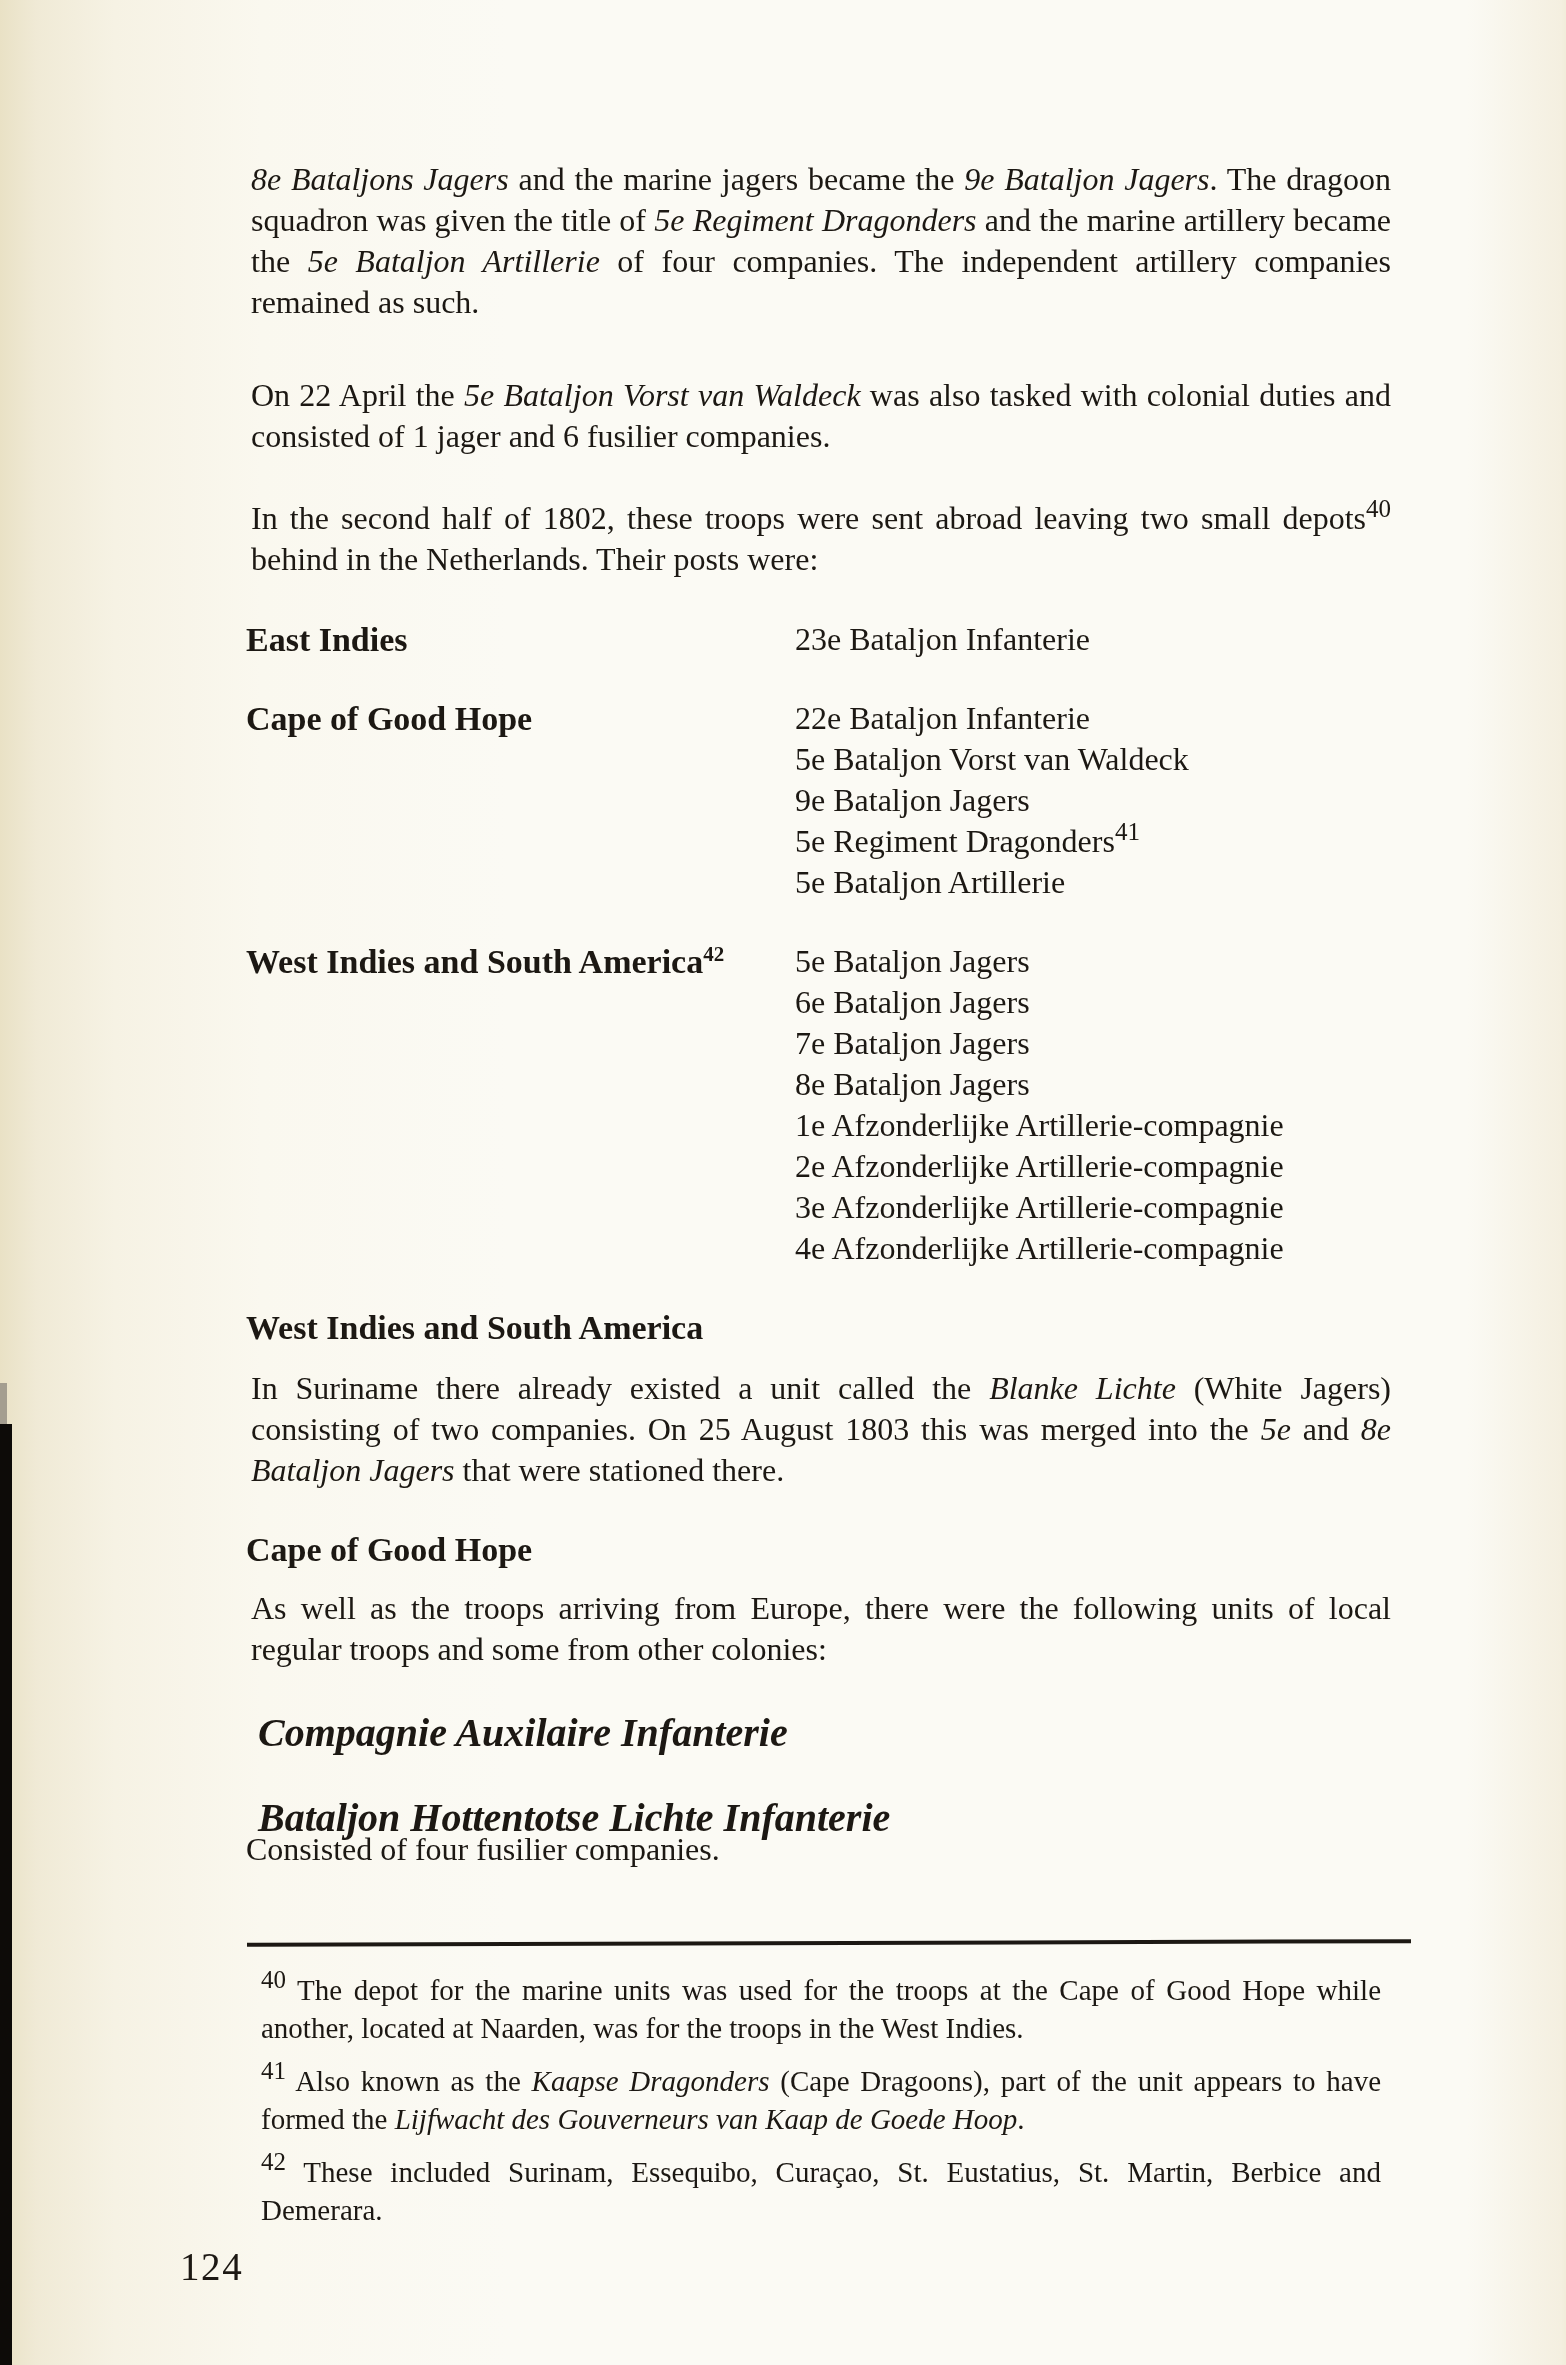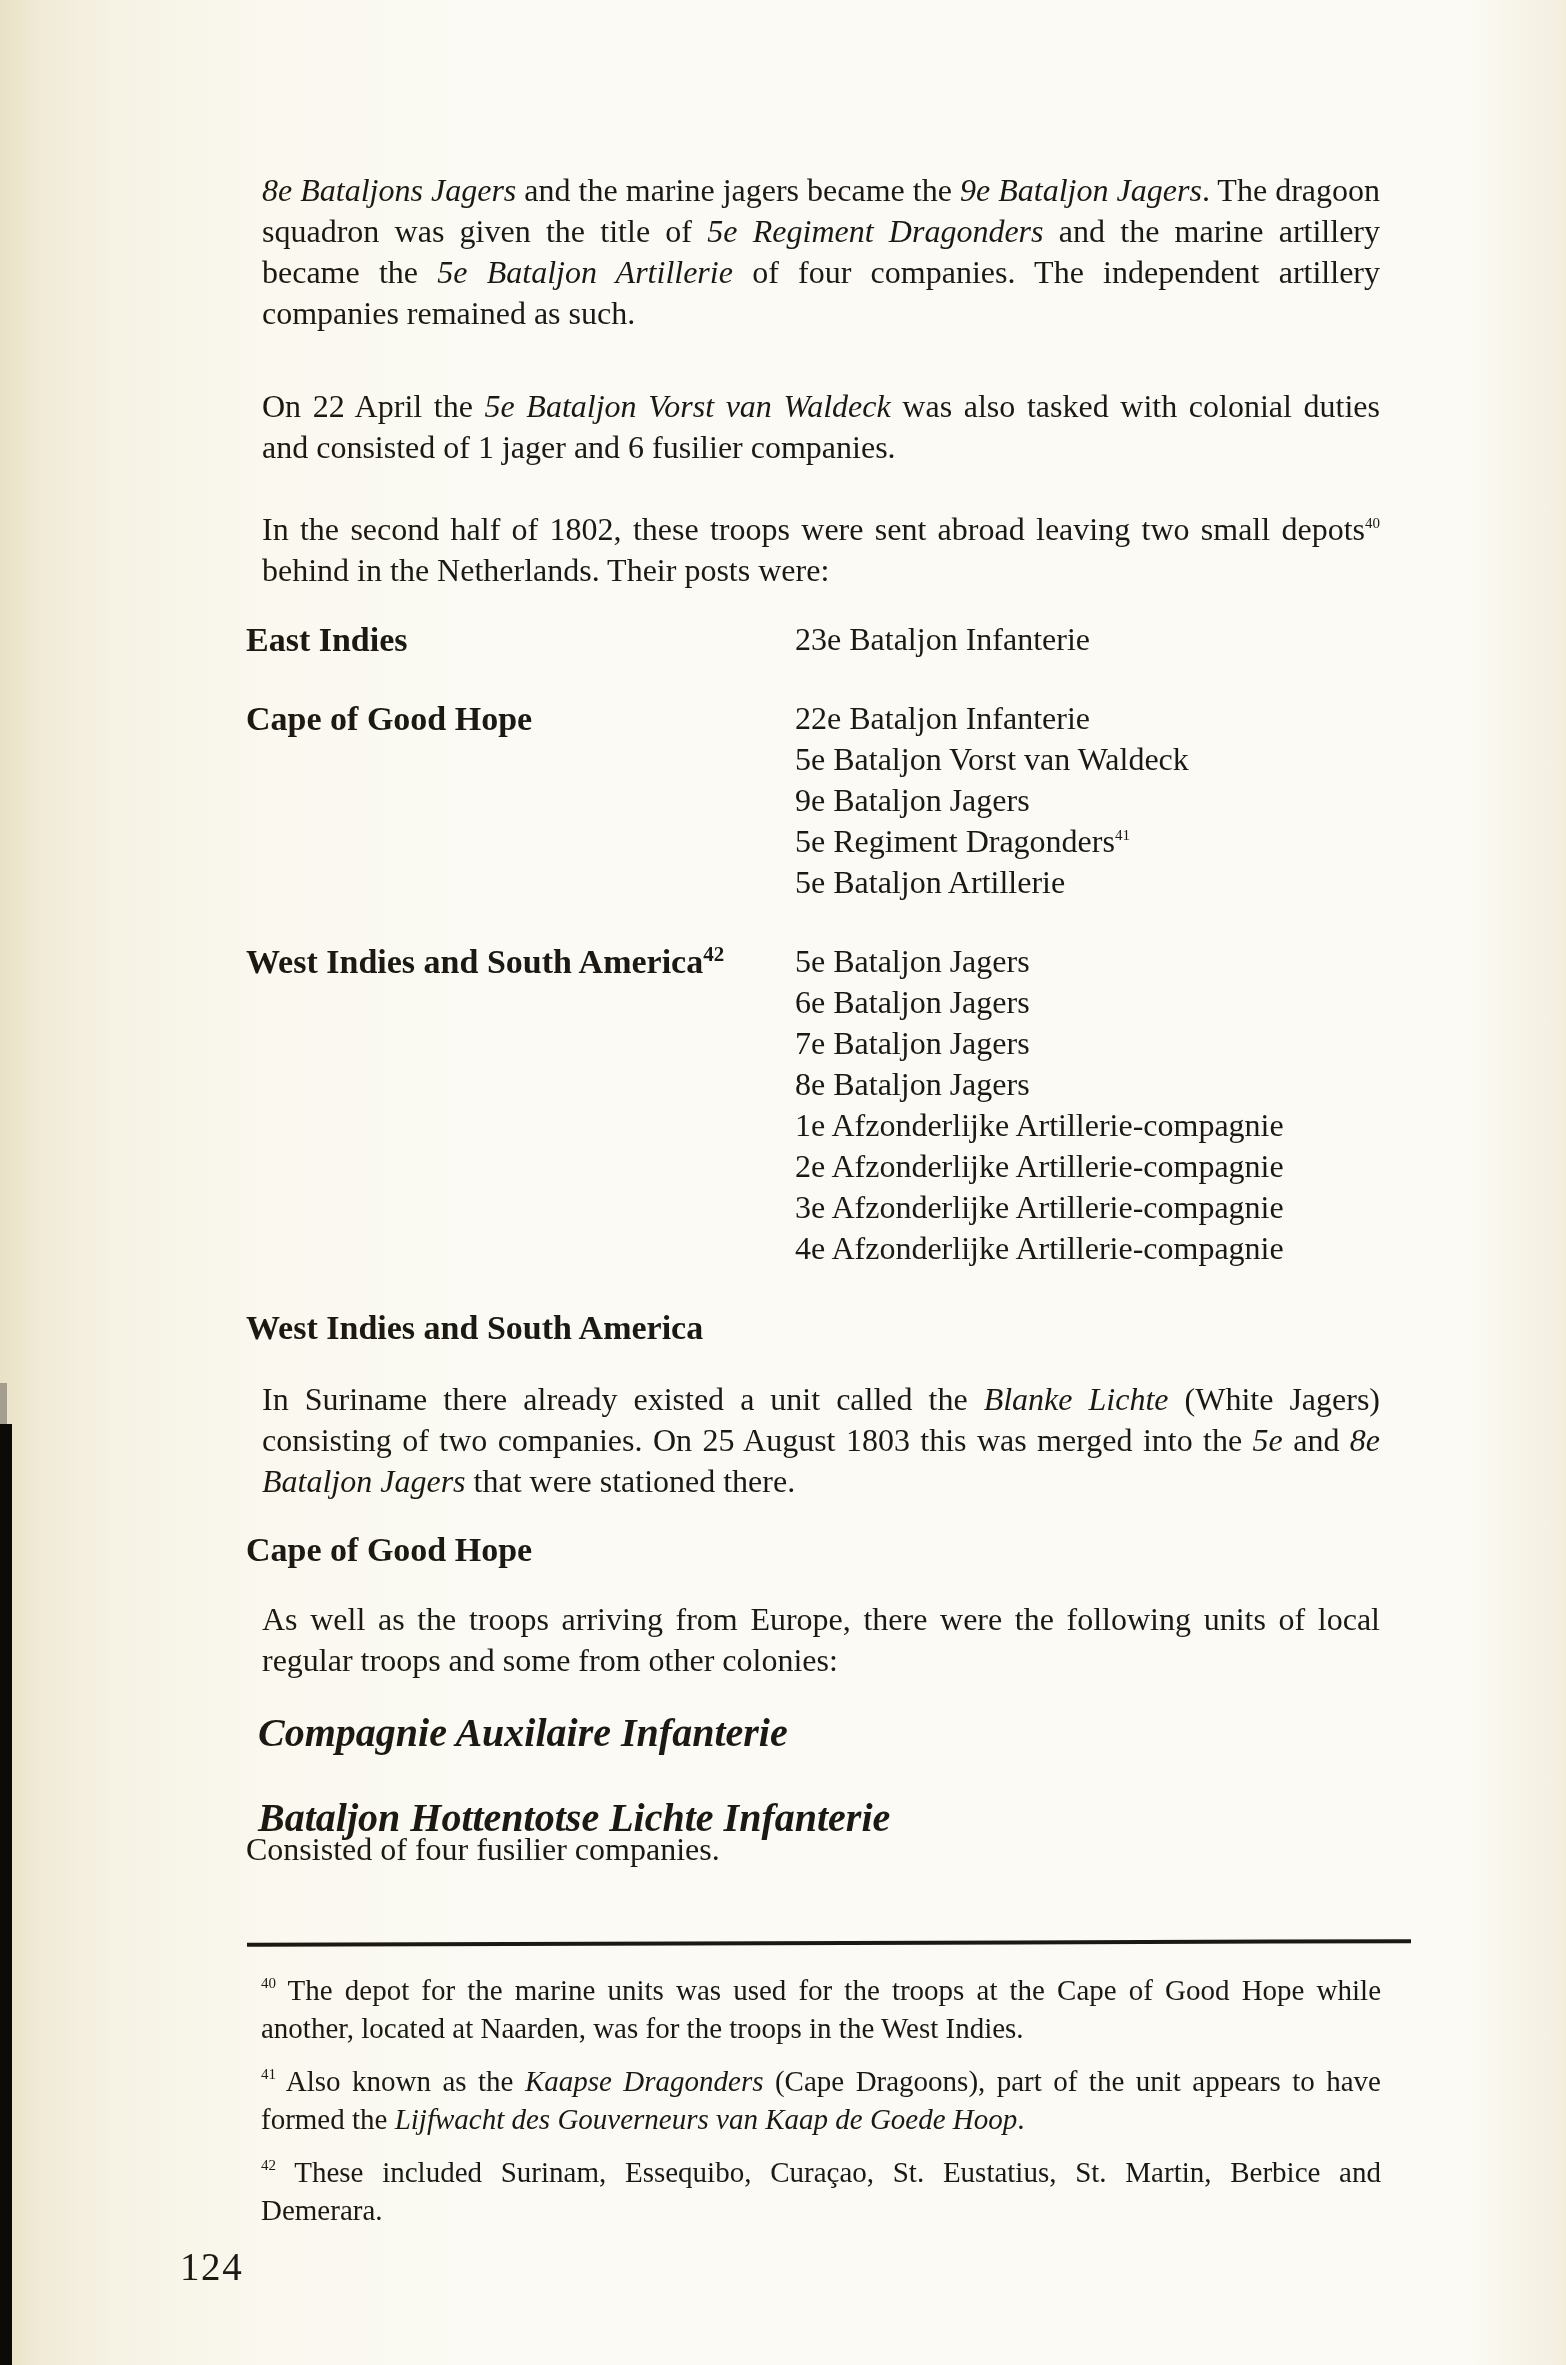--- a/index.html
+++ b/index.html
@@ -15,23 +15,23 @@
       #faf8ef 262px,
       var(--paper,#fbfaf4) 508px,
       var(--paper,#fbfaf4) 1467px,
       #f4efe0 1561px,
       #f1ecd9 1567px);
     font-family:"Liberation Serif","DejaVu Serif",serif;
   }
   .spine{position:absolute;left:0;top:1424px;width:11.5px;height:941px;background:var(--spine,#0d0b08);}
   .spine-fade{position:absolute;left:0;top:1383px;width:7.4px;height:43px;background:#a49e90;}
   .blk{position:absolute;left:246px;width:1150px;}
-  p.body{margin:16px;font-size:32px;line-height:41px;text-align:justify;}
+  p.body{margin:5px;font-size:32px;line-height:41px;text-align:justify;}
   .it{font-style:italic;}
-  sup.fnm{font-size:15px;line-height:0;vertical-align:12.3px;}
+  sup.fnm{font-size:25px;line-height:0;vertical-align:12.3px;}
   .dep-row{position:absolute;left:246px;width:1150px;}
   .dep-loc{position:absolute;left:0;top:0;font-weight:bold;font-size:34px;line-height:41px;white-space:nowrap;}
   .dep-loc sup.fnm{font-size:21px;}
   .dep-units{position:absolute;left:549px;top:0;font-size:32px;line-height:41px;white-space:nowrap;}
   h2.sect{position:absolute;left:246px;margin:0;font-size:34px;line-height:39px;font-weight:bold;white-space:nowrap;}
   .subhead{position:absolute;left:246px;margin:12px;font-size:40px;line-height:39px;font-weight:bold;font-style:italic;white-space:nowrap;}
   .subdesc{position:absolute;left:246px;margin:0;font-size:32px;line-height:39px;white-space:nowrap;text-align:right;}
   .rule{position:absolute;left:247px;top:1941px;width:1164px;height:4.1px;background:var(--ink,#1c1813);transform:rotate(-0.18deg);}
   .footnotes{position:absolute;left:246px;top:1956px;width:1150px;font-size:29px;line-height:38px;text-align:justify;}
   .footnotes p{margin:15px;}

